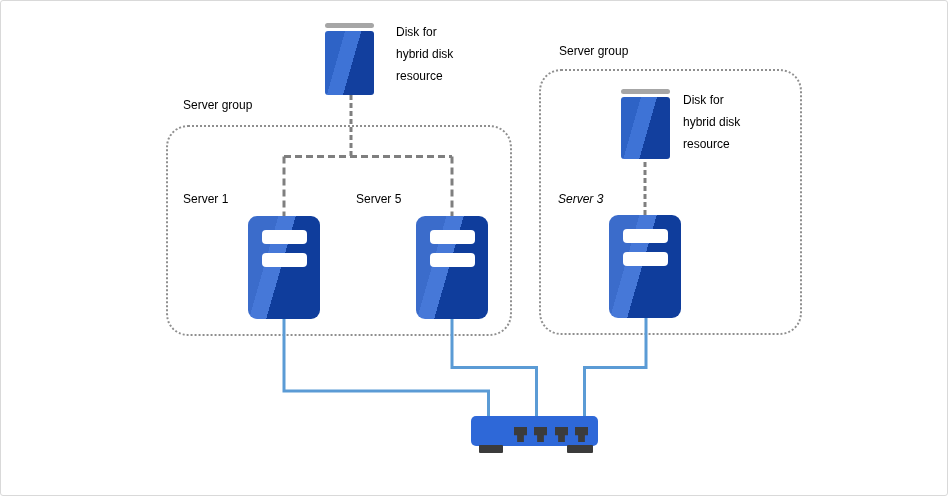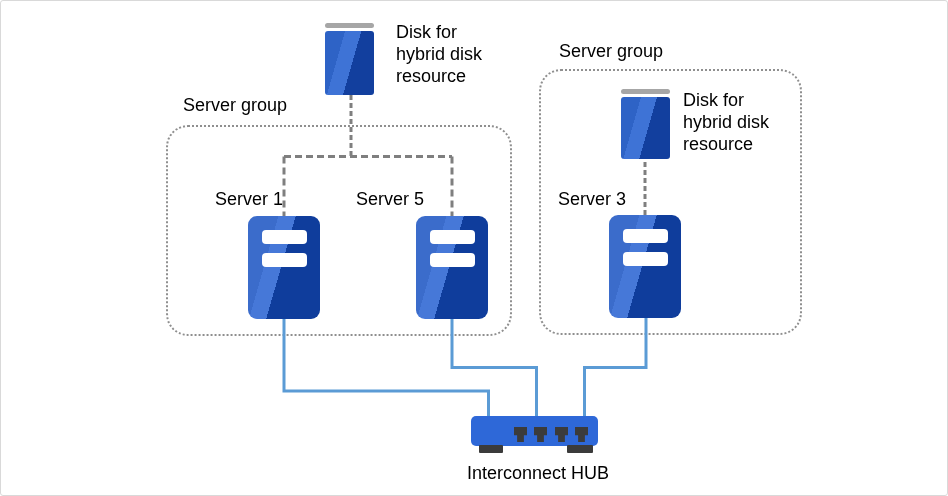--- a/index.html
+++ b/index.html
@@ -12,26 +12,26 @@
   .line-gray{stroke:var(--line-gray,#7f7f7f);stroke-width:3;fill:none;}
   .line-blue{stroke:var(--line-blue,#5b9bd5);stroke-width:3;fill:none;}
   .dash-long{stroke-dasharray:7 4;}
   .dash-short{stroke-dasharray:5 3;}
   .group{
     position:absolute;border:2px dotted var(--dot-border,#8f8f8f);border-radius:22px;
     box-sizing:border-box;background:transparent;
   }
   .group-left{left:165px;top:124px;width:346px;height:211px;}
   .group-right{left:538px;top:68px;width:263px;height:266px;}
-  .label{position:absolute;font-size:18px;line-height:22px;white-space:nowrap;}
+  .label{position:absolute;font-size:12px;line-height:22px;white-space:nowrap;}
   .g1-label{left:182px;top:93px;}
   .g2-label{left:558px;top:39px;}
-  .s1-label{left:182px;top:187px;margin-left:32px;}
+  .s1-label{left:182px;top:187px;}
   .s2-label{left:355px;top:187px;}
-  .s3-label{left:557px;top:187px;}
+  .s3-label{left:557px;top:187px;font-style:italic;}
   .disk1-label{left:395px;top:20px;}
   .disk2-label{left:682px;top:88px;}
   .hub-label{left:454px;top:461px;width:166px;text-align:center;}
   .server{
     position:absolute;width:72px;height:103px;border-radius:9px;
     background:linear-gradient(106deg,
       var(--server-light,#3b6ccb) 0 30%,
       var(--server-sheen,#4678d8) 30% 47%,
       var(--server-dark,#0f3d9c) 47%);
   }
@@ -135,14 +135,13 @@
   <div class="label disk2-label">
     <div>Disk for</div>
     <div>hybrid disk</div>
     <div>resource</div>
   </div>
 
   <div class="label s1-label">Server 1</div>
   <div class="label s2-label">Server 5</div>
   <div class="label s3-label">Server 3</div>
 
-  <div class="label hub-label">Interconnect HUB</div>
 </div>
 
 </body></html>

